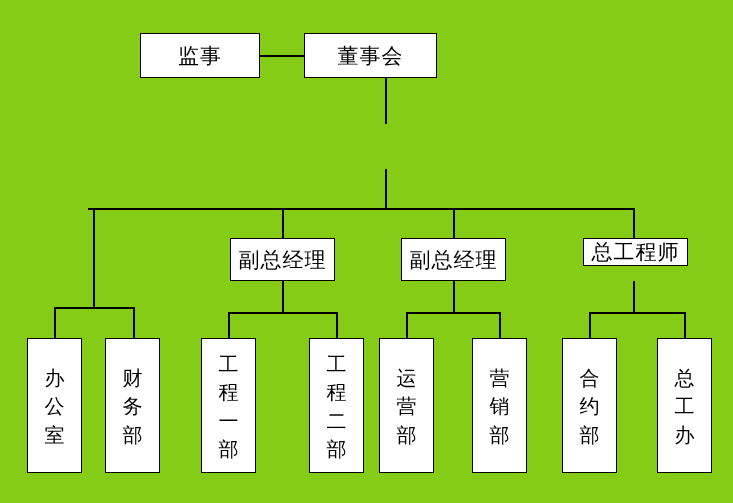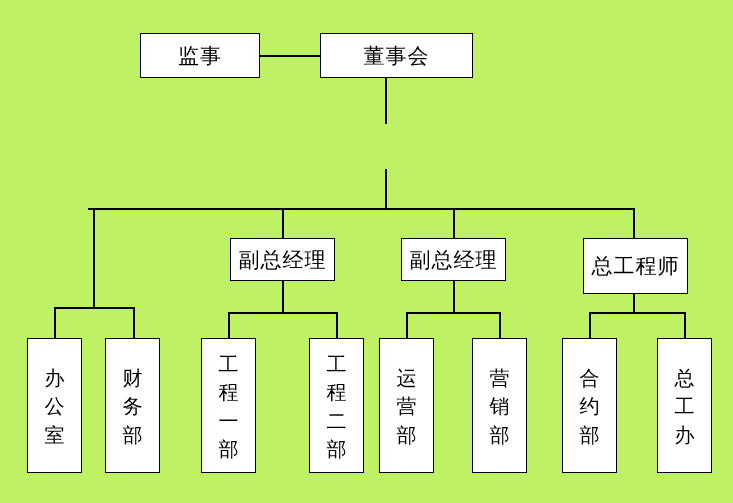--- a/index.html
+++ b/index.html
@@ -8,21 +8,21 @@
     padding: 0;
     background: #ffffff;
   }
   body {
     font-family: "Liberation Sans", "DejaVu Sans", sans-serif;
   }
   #chart-root {
     position: relative;
     width: 733px;
     height: 503px;
-    background: #bef264;
+    background: #84cc16;
     overflow: hidden;
   }
   .node {
     position: absolute;
     box-sizing: border-box;
     border: 1.6px solid #000000;
     background: #ffffff;
     display: flex;
     align-items: center;
     justify-content: center;
@@ -89,34 +89,34 @@
 
   <div class="conn v" style="left:633px; top:281px; height:32px;"></div>
   <div class="conn h" style="left:589px; top:312px; width:96px;"></div>
   <div class="conn v" style="left:589px; top:312px; height:27px;"></div>
   <div class="conn v" style="left:684px; top:312px; height:27px;"></div>
 
   <div class="node horiz" style="left:140px; top:33px; width:120px; height:45px;">
     <span>监事</span>
   </div>
 
-  <div class="node horiz" style="left:320px; top:33px; width:153px; height:45px;">
+  <div class="node horiz" style="left:304px; top:33px; width:133px; height:45px;">
     <span>董事会</span>
   </div>
 
 
   <div class="node horiz" style="left:230px; top:238px; width:105px; height:43px;">
     <span>副总经理</span>
   </div>
 
   <div class="node horiz" style="left:401px; top:238px; width:105px; height:43px;">
     <span>副总经理</span>
   </div>
 
-  <div class="node horiz" style="left:583px; top:238px; width:105px; height:56px;">
+  <div class="node horiz" style="left:583px; top:238px; width:105px; height:28px;">
     <span>总工程师</span>
   </div>
 
   <div class="node vert" style="left:27px; top:338px; width:55px; height:135px;">
       <span class="ch">办</span>
       <span class="ch">公</span>
       <span class="ch">室</span>
     </div>
 
   <div class="node vert" style="left:105px; top:338px; width:55px; height:135px;">

